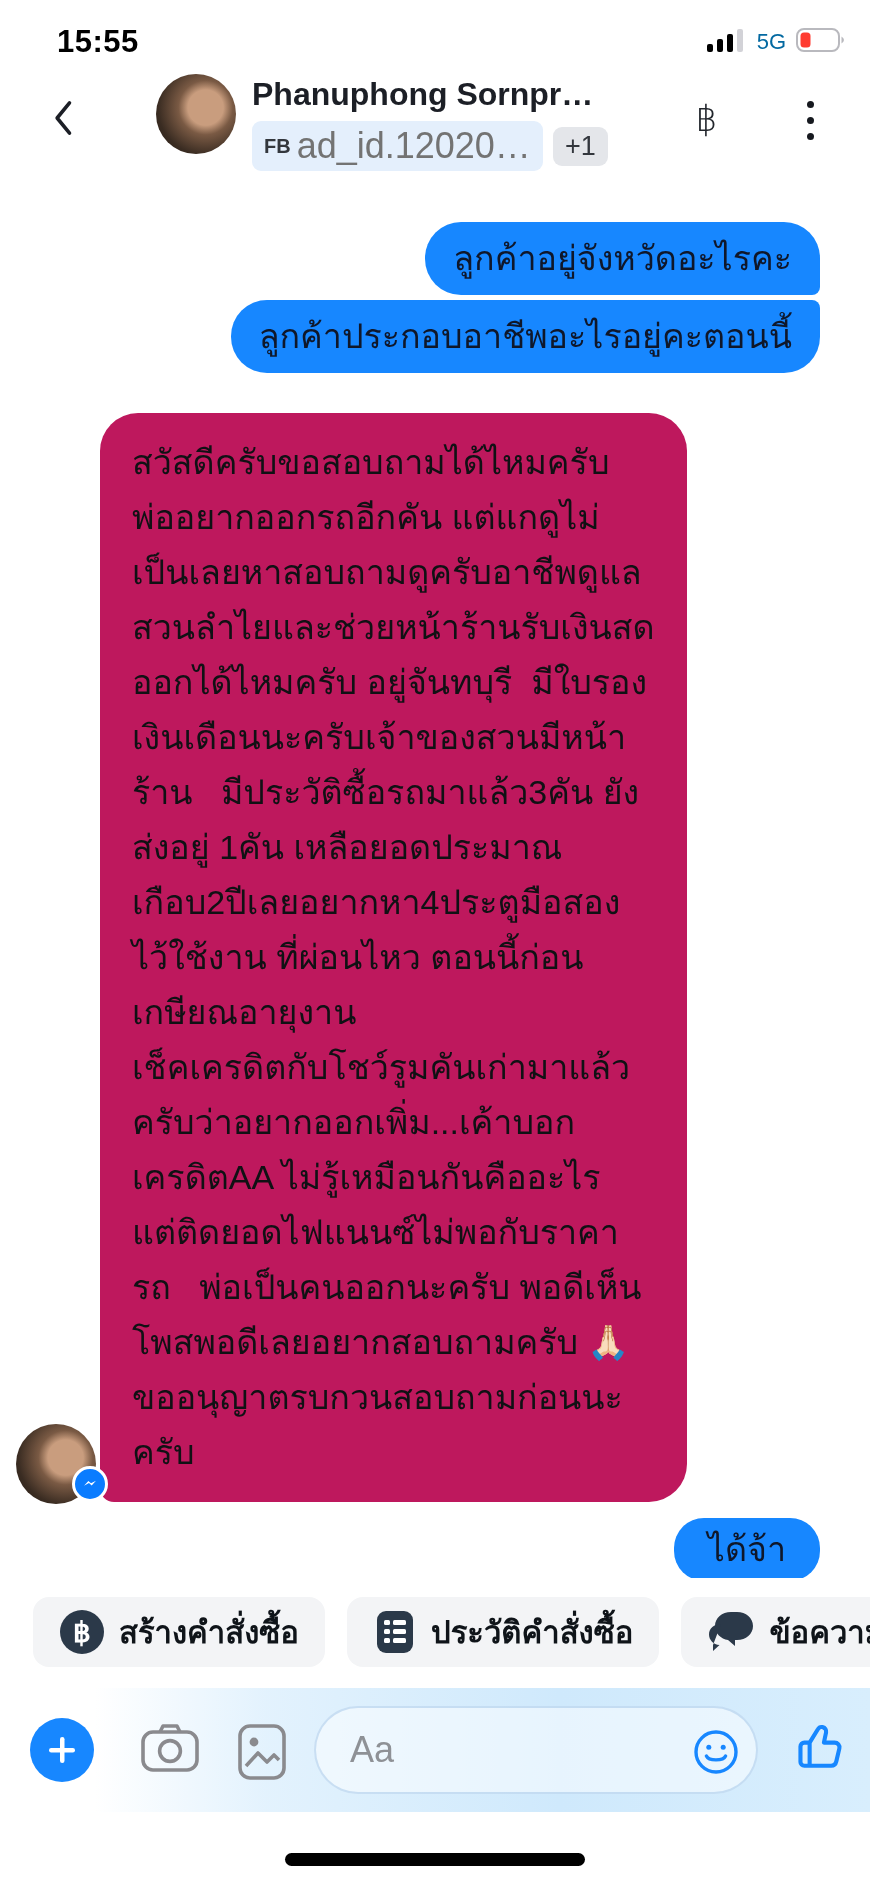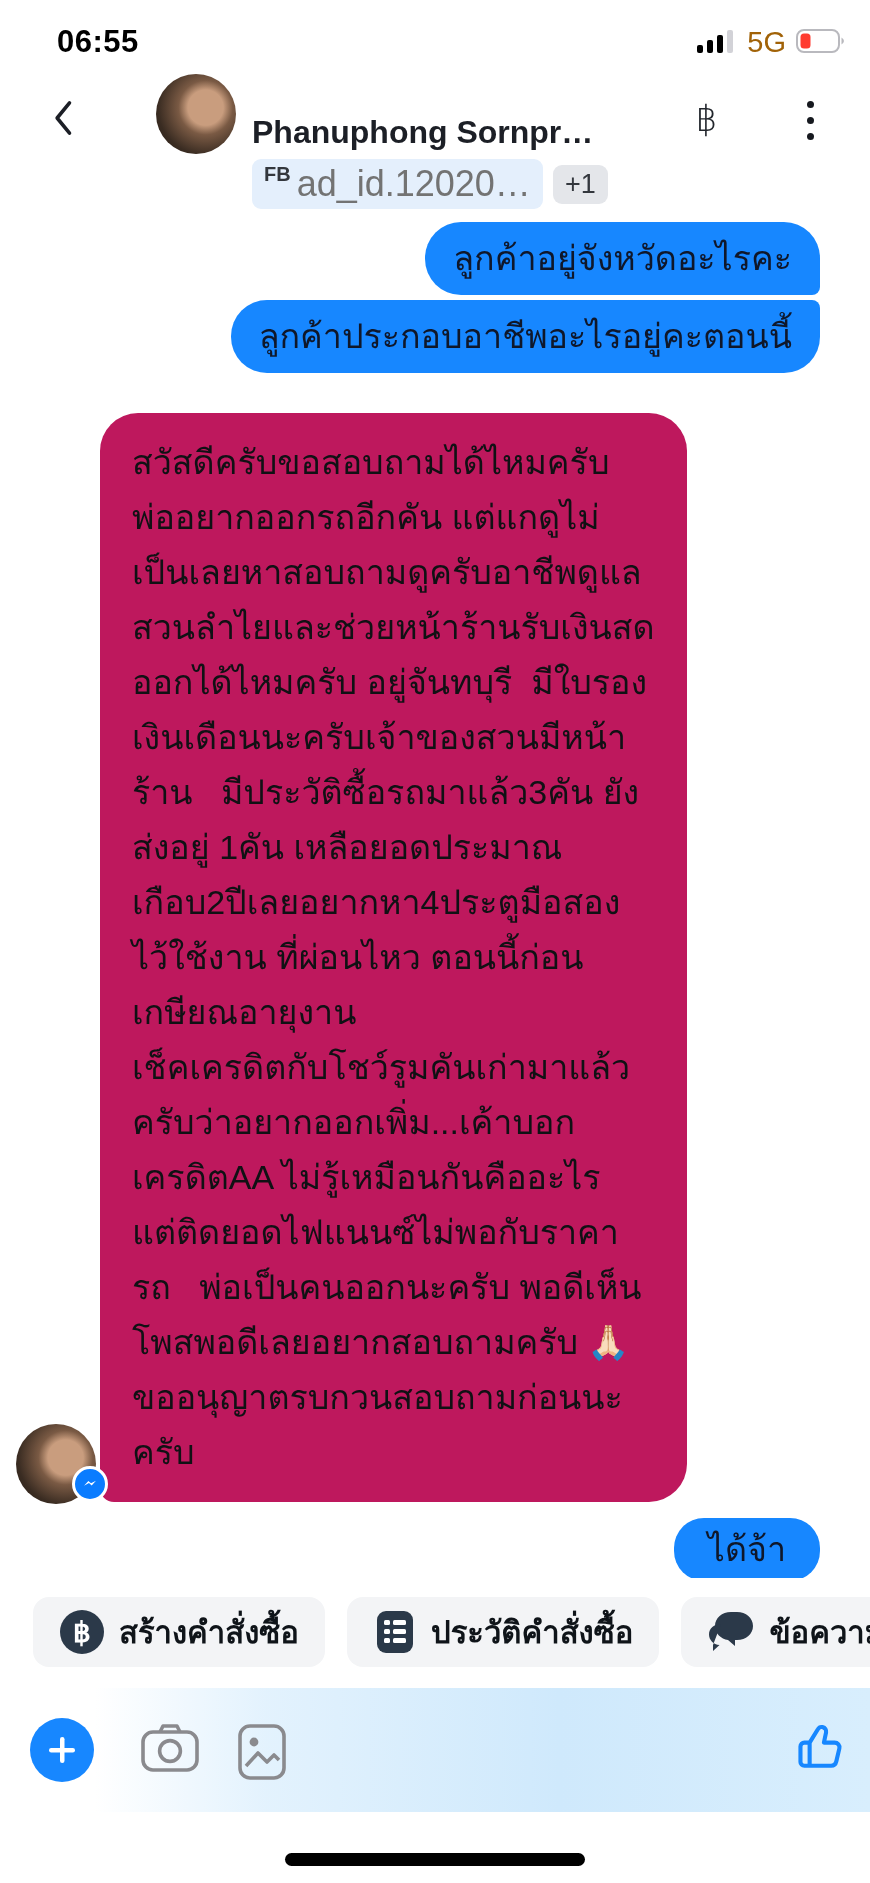--- a/index.html
+++ b/index.html
@@ -4,31 +4,31 @@
 <style>
   * { margin:0; padding:0; box-sizing:border-box; }
   html,body { background:#ffffff; }
   body { font-family:"Liberation Sans","DejaVu Sans",sans-serif; }
   .phone{ position:relative; width:870px; height:1883px; background:#fff; overflow:hidden; }
 
   
   .status-bar{ position:absolute; top:0; left:0; right:0; height:62px; }
   .sb-time{ position:absolute; left:57px; top:24px; font-size:31px; font-weight:700; color:#000; letter-spacing:.5px;}
   .sb-right{ position:absolute; right:22px; top:26px; display:flex; align-items:center; gap:10px; }
-  .sb-5g{ font-size:29px; color:#a16207; font-weight:400; }
+  .sb-5g{ font-size:22px; color:#0369a1; font-weight:400; }
 
   
   .header{ position:absolute; top:66px; left:0; right:0; height:112px; background:#fff; }
   .back{ position:absolute; left:42px; top:28px; width:44px; height:52px; display:flex; align-items:center; justify-content:center; cursor:pointer;}
   .avatar{ position:absolute; left:156px; top:8px; width:80px; height:80px; border-radius:50%;
            background:radial-gradient(circle at 62% 42%, #c99d7e 0 26%, #7a5a44 40%, #3a2c22 70%, #241a13 100%); }
   .h-center{ position:absolute; left:252px; top:10px; }
-  .h-name{ font-size:32px; font-weight:700; color:#1c1f26; white-space:nowrap;margin-top:38px; }
+  .h-name{ font-size:32px; font-weight:700; color:#1c1f26; white-space:nowrap; }
   .h-chips{ display:flex; gap:10px; margin-top:8px; align-items:center; }
-  .chip-ad{ background:#e4effc; border-radius:9px; padding:4px 12px; display:flex; align-items:flex-start; gap:6px; }
+  .chip-ad{ background:#e4effc; border-radius:9px; padding:4px 12px; display:flex; align-items:center; gap:6px; }
   .chip-fb{ font-size:20px; font-weight:700; color:#33373d; }
   .chip-ad-text{ font-size:36px; color:#737373; }
   .chip-plus{ background:#e4e6ea; border-radius:9px; padding:4px 12px; font-size:27px; color:#33373d; }
   .h-baht{ position:absolute; left:695px; top:32px; font-size:36px; font-weight:300; color:#22262c; cursor:pointer;}
   .kebab{ position:absolute; left:790px; top:26px; width:40px; height:56px; display:flex; flex-direction:column; align-items:center; justify-content:center; gap:9px; cursor:pointer;}
   .kebab i{ width:7px; height:7px; border-radius:50%; background:#16191f; }
 
   
   .bubble{ font-size:34px; line-height:1.45; }
   .out{ position:absolute; background:#1787ff; color:#0f172a; padding:12px 28px; }
@@ -67,21 +67,21 @@
   .thumb{ position:absolute; left:792px; top:28px; cursor:pointer; }
 
   .home-indicator{ position:absolute; left:285px; top:1853px; width:300px; height:13px; border-radius:7px; background:#000; }
 </style>
 </head>
 <body>
 
 <div class="phone">
 
   <div class="status-bar">
-    <div class="sb-time">06:55</div>
+    <div class="sb-time">15:55</div>
     <div class="sb-right">
       <span>
         <svg width="40" height="28" viewBox="0 0 40 28">
           <rect x="0" y="18" width="6" height="8" rx="2" fill="#000"></rect>
           <rect x="10" y="13" width="6" height="13" rx="2" fill="#000"></rect>
           <rect x="20" y="8" width="6" height="18" rx="2" fill="#000"></rect>
           <rect x="30" y="3" width="6" height="23" rx="2" fill="#d2d2d7"></rect>
         </svg>
       </span>
       <span class="sb-5g">5G</span>
@@ -203,20 +203,31 @@
         <circle cx="15" cy="14.5" r="5.2" fill="none" stroke="#8a8a8e" stroke-width="1.8"></circle>
       </svg>
     </div>
     <div class="comp-ic gal">
       <svg width="52" height="60" viewBox="0 0 26 30">
         <rect x="2" y="2" width="22" height="26" rx="5" fill="none" stroke="#8a8a8e" stroke-width="1.8"></rect>
         <circle cx="9" cy="10" r="2.2" fill="#8a8a8e"></circle>
         <path d="M5 22 L11 15.5 L15.5 20 L19 16.5 L21.5 19" fill="none" stroke="#8a8a8e" stroke-width="1.8" stroke-linejoin="round"></path>
       </svg>
     </div>
+    <div class="input-pill">
+      <input type="text" value="" placeholder="Aa" style="">
+      <span class="emoji">
+        <svg width="48" height="48" viewBox="0 0 24 24">
+          <circle cx="12" cy="12" r="10" fill="none" stroke="#1787ff" stroke-width="1.7"></circle>
+          <circle cx="8.4" cy="9.6" r="1.25" fill="#1787ff"></circle>
+          <circle cx="15.6" cy="9.6" r="1.25" fill="#1787ff"></circle>
+          <path d="M7.2 14 C8.4 16.6 15.6 16.6 16.8 14" fill="none" stroke="#1787ff" stroke-width="1.7" stroke-linecap="round"></path>
+        </svg>
+      </span>
+    </div>
     <div class="thumb">
       <svg width="58" height="58" viewBox="0 0 24 24">
         <path d="M7.3 20.6 H5.1 C4.2 20.6 3.5 19.9 3.5 19 V12.6 C3.5 11.7 4.2 11 5.1 11 H7.3 M7.3 20.6 V11 M7.3 20.6 H16.2 C17.2 20.6 18.1 19.9 18.3 18.9 L19.6 13.4 C19.9 12.1 18.9 11 17.6 11 H13.2 L14.1 6.8 C14.3 5.8 13.7 4.8 12.7 4.6 C11.9 4.4 11.1 4.8 10.7 5.5 L7.3 11" fill="none" stroke="#1787ff" stroke-width="1.7" stroke-linecap="round" stroke-linejoin="round"></path>
       </svg>
     </div>
   </div>
 
   <div class="home-indicator"></div>
 </div>
 

